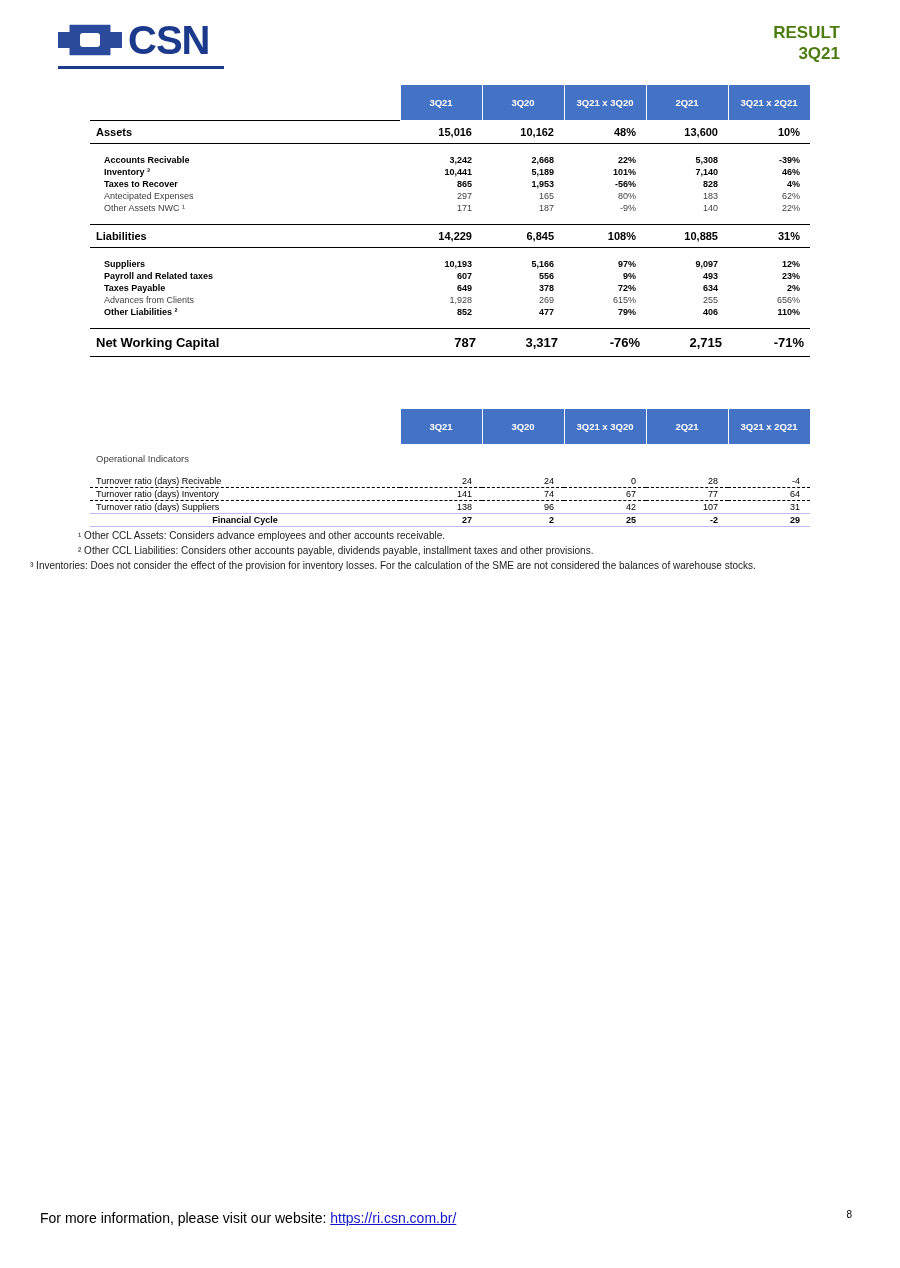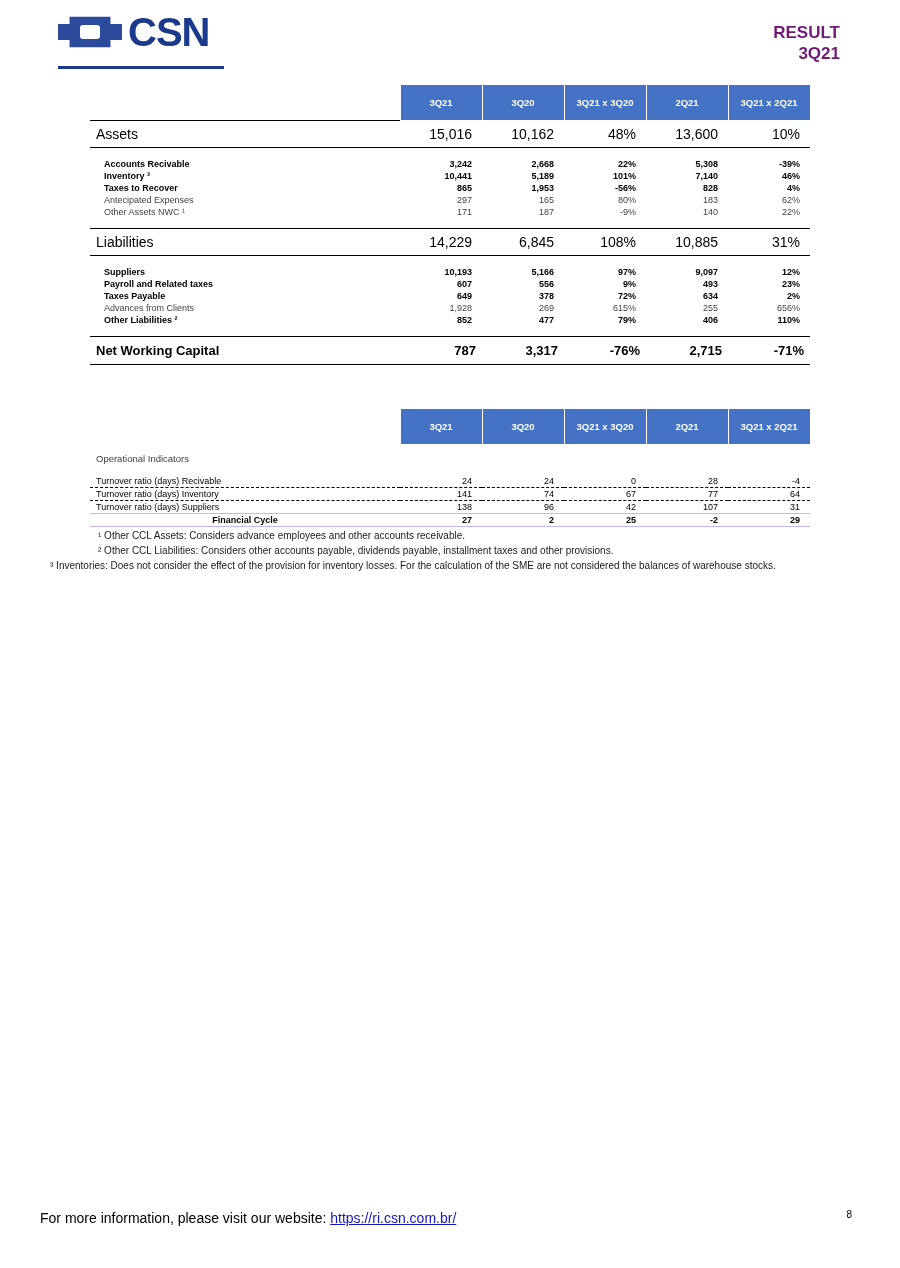--- a/index.html
+++ b/index.html
@@ -20,21 +20,21 @@
   .page-header {
     position: absolute;
     top: 12px;
     left: 0;
     width: 900px;
     height: 60px;
   }
   .logo-wrap {
     position: absolute;
     left: 58px;
-    top: 0;
+    top: 8px;
     display: flex;
     align-items: flex-start;
   }
   .logo-mark {
     width: 64px;
     height: 40px;
     background: #2b4a9b;
     clip-path: polygon(0% 30%, 18% 30%, 18% 12%, 82% 12%, 82% 30%, 100% 30%, 100% 70%, 82% 70%, 82% 88%, 18% 88%, 18% 70%, 0% 70%);
     position: relative;
   }
@@ -66,21 +66,21 @@
     background: #1b3a8c;
   }
   .header-title {
     position: absolute;
     right: 60px;
     top: 10px;
     text-align: right;
     font-weight: bold;
     font-size: 17px;
     line-height: 21px;
-    color: #701a75;
+    color: #4d7c0f;
   }
 
   
   .table-block {
     position: absolute;
     left: 90px;
     width: 720px;
   }
   table.fin {
     border-collapse: collapse;
@@ -113,22 +113,22 @@
   td.label {
     text-align: left;
     padding-left: 14px;
   }
   td.num {
     text-align: right;
     padding-right: 10px;
   }
 
   tr.section td {
-    font-size: 14px;
-    font-weight: normal;
+    font-size: 11px;
+    font-weight: bold;
     padding: 5px 6px 5px 0;
   }
   tr.section td.label { padding-left: 6px; }
   tr.section td.num { padding-right: 10px; }
 
   tr.total td {
     font-size: 13px;
     font-weight: bold;
     padding: 6px 6px 6px 0;
   }
@@ -150,21 +150,21 @@
   tr.dashed td {
     border-bottom: 1px dashed #000000;
   }
   tr.solidline td {
     border-bottom: 1px solid #c4b5fd;
   }
 
   
   .footnotes {
     position: absolute;
-    left: 98px;
+    left: 78px;
     top: 528px;
     width: 760px;
     font-size: 10px;
     line-height: 15px;
     color: #1a1a1a;
   }
   .footnotes p { margin: 0; }
   .footnotes .fn3 {
     margin-left: -48px;
   }

